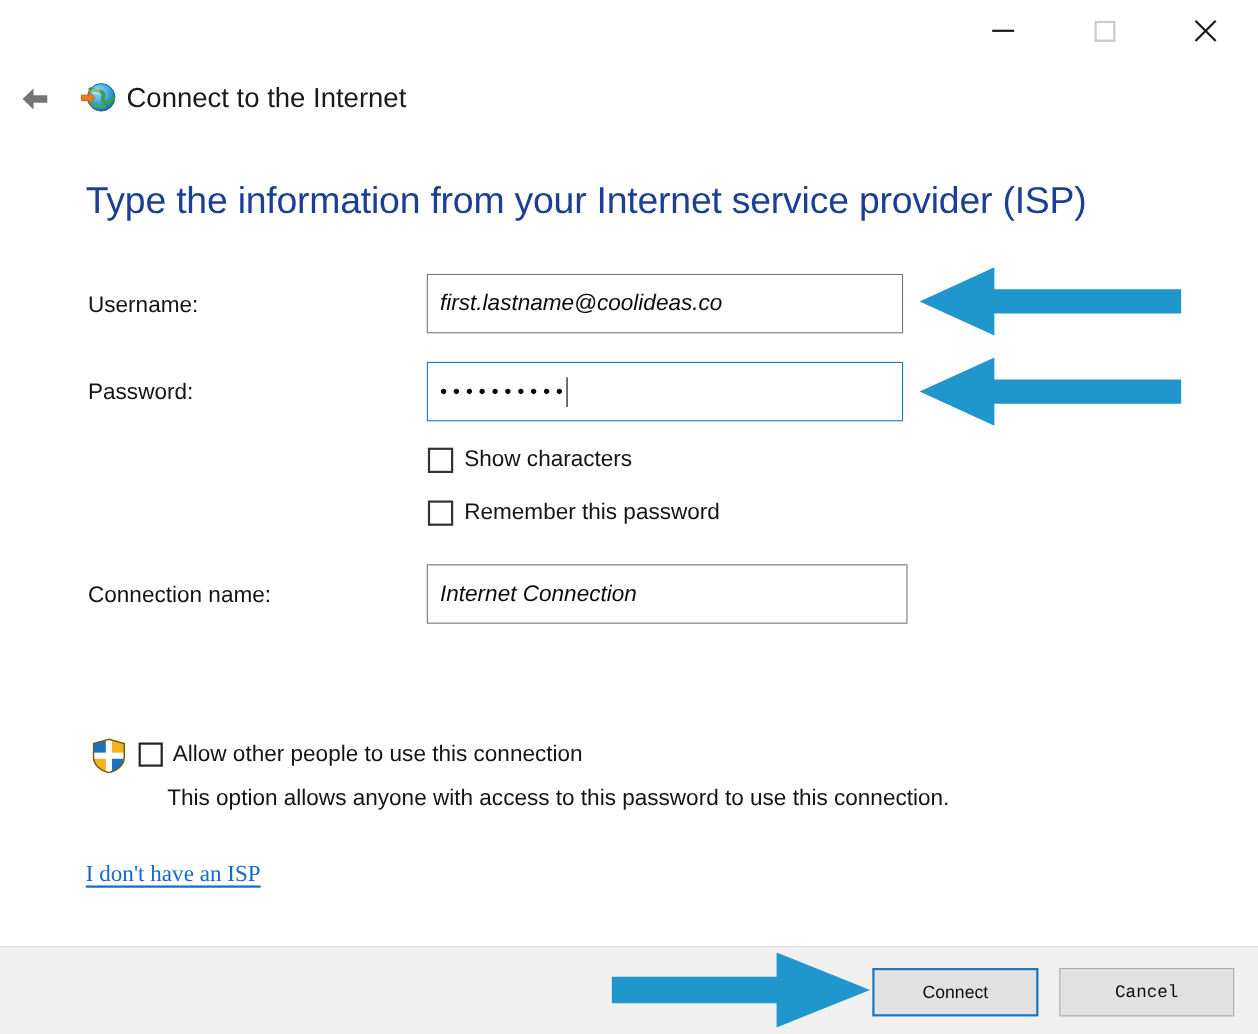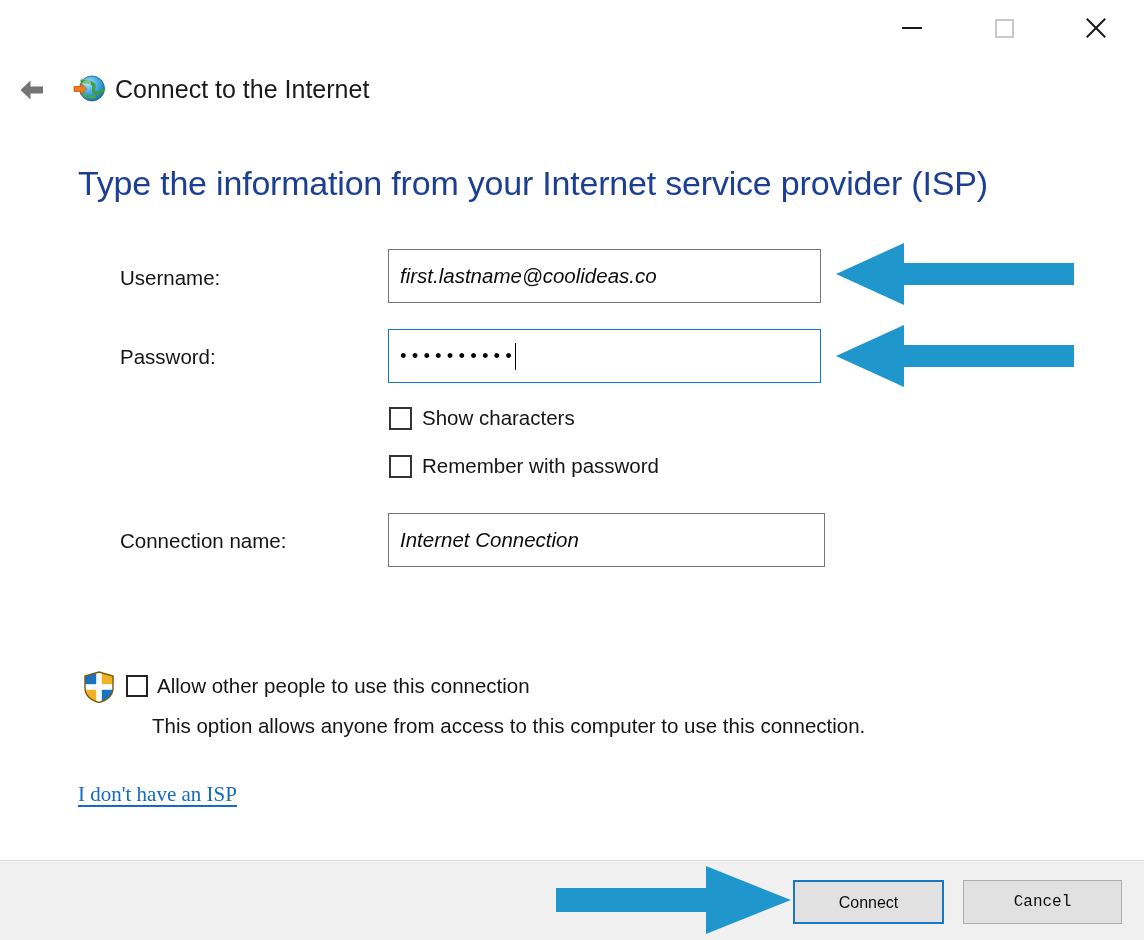--- a/index.html
+++ b/index.html
@@ -107,21 +107,20 @@
     letter-spacing: -0.2px;
   }
 
   
   .form-label {
     position: absolute;
     font-size: 20.5px;
     line-height: 26px;
     color: #151515;
     white-space: nowrap;
-    margin-left: 40px;
   }
   .lbl-username   { left: 80px; top: 265px; }
   .lbl-password   { left: 80px; top: 344px; }
   .lbl-connname   { left: 80px; top: 528px; }
 
   .textbox {
     position: absolute;
     box-sizing: border-box;
     background: #ffffff;
     border: 1px solid #767676;
@@ -337,21 +336,21 @@
     <span class="caret"></span>
 </div>
 
 <div class="cb-row cb-show">
   <span class="cb-box"></span>
   <span class="cb-label">Show characters</span>
 </div>
 
 <div class="cb-row cb-remember">
   <span class="cb-box"></span>
-  <span class="cb-label">Remember with password</span>
+  <span class="cb-label">Remember this password</span>
 </div>
 
 <div class="form-label lbl-connname">Connection name:</div>
 <div class="textbox tb-connname" title="Broadband Connection">
   <span>Internet Connection</span>
 </div>
 
 <div class="shield-icon">
   <svg width="30" height="32" viewBox="0 0 30 32">
     <defs>
@@ -369,21 +368,21 @@
     </g>
     <path d="M15 1 L29 5 L29 17 C29 25 22 30 15 31.5 C8 30 1 25 1 17 L1 5 Z" fill="none" stroke="#7a5a10" stroke-width="1.4"></path>
   </svg>
 </div>
 
 <div class="cb-row cb-allow">
   <span class="cb-box"></span>
   <span class="cb-label">Allow other people to use this connection</span>
 </div>
 
-<div class="allow-desc">This option allows anyone from access to this computer to use this connection.</div>
+<div class="allow-desc">This option allows anyone with access to this password to use this connection.</div>
 
 <div class="isp-link">I don't have an ISP</div>
 
 <div class="footer">
   <div class="btn btn-connect">Connect</div>
   <div class="btn btn-cancel">Cancel</div>
 </div>
 
 <div class="anno anno-u">
   <svg width="238" height="62" viewBox="0 0 238 62">

